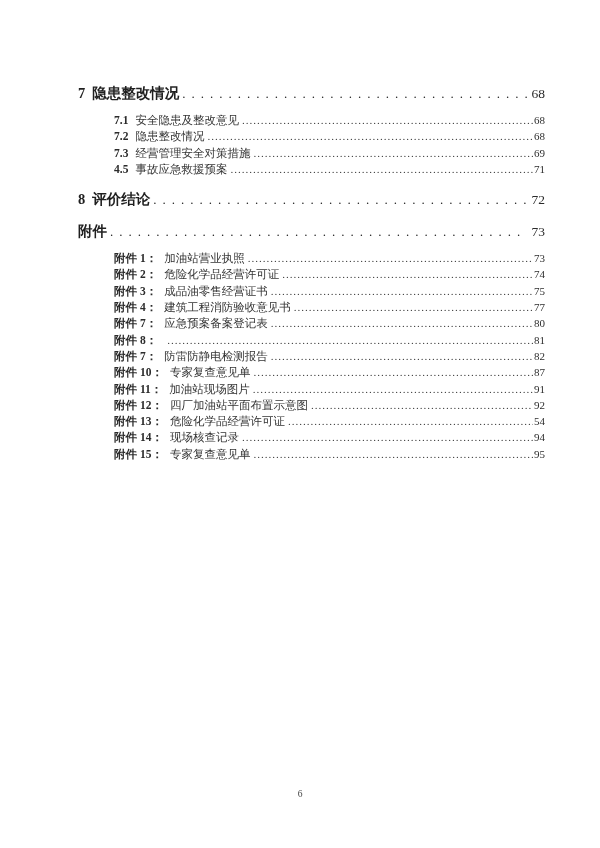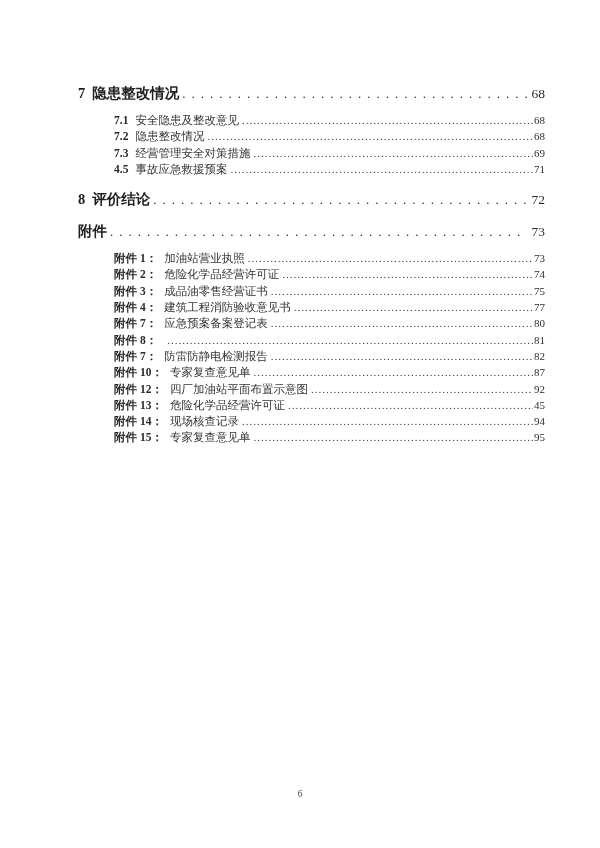--- a/index.html
+++ b/index.html
@@ -184,30 +184,36 @@
         <span class="leader"></span>
         <span class="pagenum">82</span>
       </div>
       <div class="row l2">
         <span class="num">附件 10：</span>
         <span class="title">专家复查意见单</span>
         <span class="leader"></span>
         <span class="pagenum">87</span>
       </div>
       <div class="row l2">
+        <span class="num">附件 11：</span>
+        <span class="title">加油站现场图片</span>
+        <span class="leader"></span>
+        <span class="pagenum">91</span>
+      </div>
+      <div class="row l2">
         <span class="num">附件 12：</span>
         <span class="title">四厂加油站平面布置示意图</span>
         <span class="leader"></span>
         <span class="pagenum">92</span>
       </div>
       <div class="row l2">
         <span class="num">附件 13：</span>
         <span class="title">危险化学品经营许可证</span>
         <span class="leader"></span>
-        <span class="pagenum">45</span>
+        <span class="pagenum">54</span>
       </div>
       <div class="row l2">
         <span class="num">附件 14：</span>
         <span class="title">现场核查记录</span>
         <span class="leader"></span>
         <span class="pagenum">94</span>
       </div>
       <div class="row l2">
         <span class="num">附件 15：</span>
         <span class="title">专家复查意见单</span>

